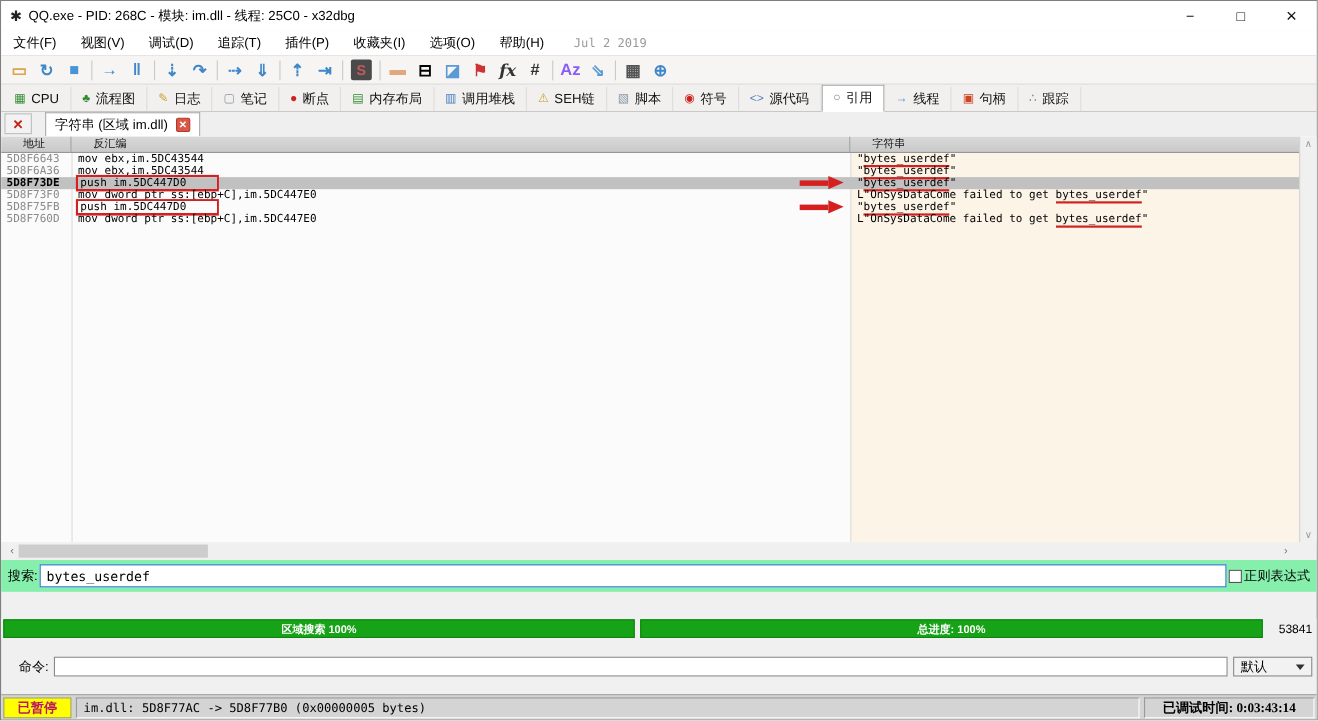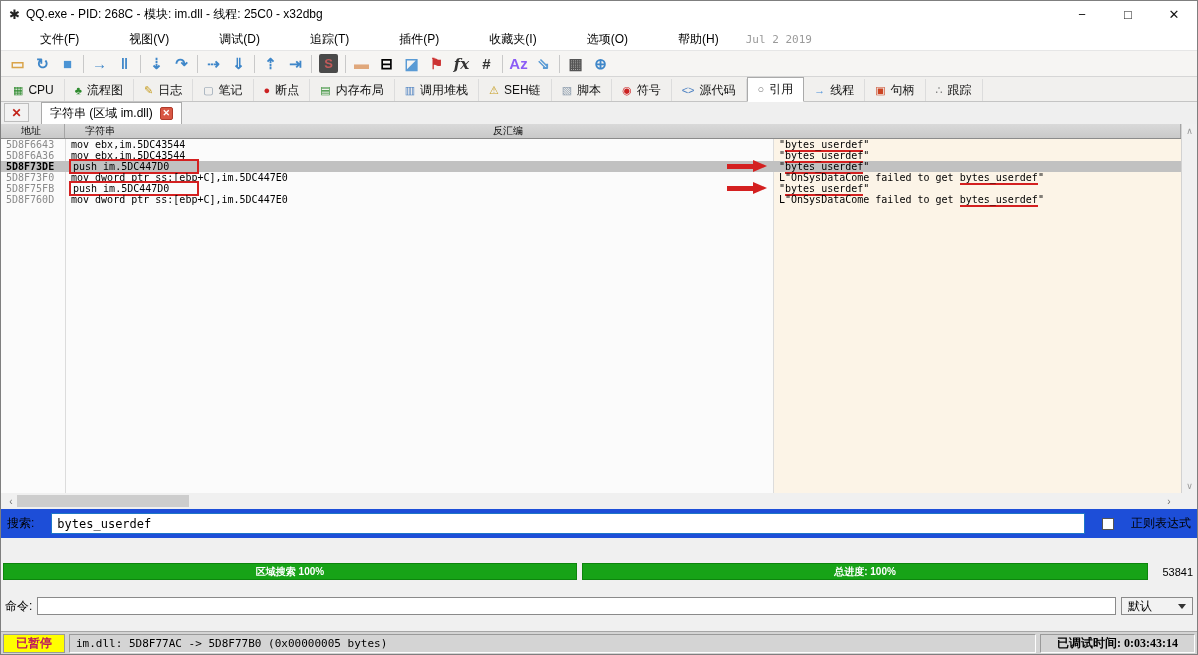--- a/index.html
+++ b/index.html
@@ -7,21 +7,21 @@
   .window { width:1198px; height:655px; border:1px solid #7f7f7f; display:flex; flex-direction:column; background:#f0f0f0; overflow:hidden; }
 
   
   .titlebar { flex:0 0 27px; background:#fff; display:flex; align-items:center; padding-left:8px; font-size:12px; color:#000; }
   .app-icon { font-size:13px; margin-right:6px; color:#222; }
   .win-controls { margin-left:auto; display:flex; height:100%; }
   .win-btn { width:46px; display:flex; align-items:center; justify-content:center; font-size:13px; color:#111; }
 
   
   .menubar { flex:0 0 22px; background:#fff; display:flex; align-items:center; font-size:12px; }
-  .menu-item { padding:0 11px; height:100%; display:flex; align-items:center;margin-left:28px; }
+  .menu-item { padding:0 11px; height:100%; display:flex; align-items:center; }
   .menu-date { color:#9a9a9a; font-family:"DejaVu Sans Mono",monospace; font-size:11px; margin-left:16px; }
 
   
   .toolbar { flex:0 0 27px; background:#f6f5f3; border-top:1px solid #e6e6e6; border-bottom:1px solid #d6d6d6; display:flex; align-items:center; padding-left:4px; }
   .tb-icon { width:25px; height:23px; display:flex; align-items:center; justify-content:center; font-size:15px; font-weight:bold; }
   .tb-dark { width:19px; height:19px; margin:0 4px; border-radius:2px; font-size:13px; }
   .tb-sep { width:1px; height:18px; background:#c9c9c9; margin:0 3px; flex:0 0 1px; }
 
   
   .tabbar { flex:0 0 25px; background:#f1f0ee; display:flex; align-items:flex-end; border-bottom:1px solid #c4c4c4; padding-left:2px; font-size:12px; }
@@ -57,33 +57,33 @@
   .hl { border-bottom:2px solid #d42020; }
   .vscroll { position:absolute; top:0; right:0; bottom:0; width:16px; background:#f0f0f0; border-left:1px solid #d2d2d2; display:flex; flex-direction:column; justify-content:space-between; align-items:center; padding:2px 0; color:#999; font-size:9px; font-family:"Liberation Sans",sans-serif; }
 
   
   .hscroll { flex:0 0 16px; background:#f0f0f0; position:relative; color:#707070; font-size:10px; }
   .hs-btn { position:absolute; top:0; width:16px; height:16px; display:flex; align-items:center; justify-content:center; }
   .hs-left { left:2px; } .hs-right { right:20px; }
   .hs-thumb { position:absolute; left:16px; top:2px; width:172px; height:12px; background:#cdcdcd; }
 
   
-  .searchrow { flex:0 0 29px; background:#1d4ed8; display:flex; align-items:center; font-size:12px; padding:0 6px; gap:17px; }
+  .searchrow { flex:0 0 29px; background:#86efac; display:flex; align-items:center; font-size:12px; padding:0 6px; gap:2px; }
   .search-input { flex:1; height:21px; border:1px solid #1d76c8; background:#fff; font-family:"DejaVu Sans Mono",monospace; font-size:12px; padding:0 5px; outline:none; }
   .checkbox { width:12px; height:12px; border:1px solid #555; background:#fff; flex:0 0 12px; }
 
   
   .progressrow { flex:0 0 19px; background:#f0f0f0; display:flex; align-items:center; padding:0 2px; gap:5px;margin-top:24px; }
   .pbar { height:17px; background:#17a317; border:1px solid #0d850d; color:#fff; font-size:10px; font-weight:bold; display:flex; align-items:center; justify-content:center; }
   .pbar1 { width:574px; flex:0 0 574px; }
   .pbar2 { flex:1; }
   .pcount { width:42px; text-align:right; font-size:11px; color:#000; padding-right:2px; }
 
   
-  .commandrow { flex:0 0 22px; background:#f0f0f0; display:flex; align-items:center; font-size:12px; padding:16px 4px; gap:5px; }
+  .commandrow { flex:0 0 22px; background:#f0f0f0; display:flex; align-items:center; font-size:12px; padding:16px 4px; gap:5px;margin-left:12px; }
   .cmd-input { flex:1; height:18px; border:1px solid #8a8a8a; background:#fff; font-family:"DejaVu Sans Mono",monospace; font-size:11px; padding:0 4px; outline:none; }
   .cmd-dropdown { width:72px; height:18px; border:1px solid #8a8a8a; background:#f2f2f2; display:flex; align-items:center; justify-content:space-between; padding:0 6px; }
   .caret { width:0; height:0; border-left:4px solid transparent; border-right:4px solid transparent; border-top:5px solid #333; }
 
   
   .statusbar { flex:0 0 23px; background:#d4d4d4; border-top:1px solid #a6a6a6; display:flex; align-items:center; padding:1px 2px; gap:4px; font-size:12px; }
   .sb-pause { width:62px; height:19px; background:#ffff00; color:#be185d; font-weight:bold; display:flex; align-items:center; justify-content:center; border:1px solid #9a9a9a; }
   .sb-msg { flex:1; height:19px; border:1px solid; border-color:#9a9a9a #fdfdfd #fdfdfd #9a9a9a; display:flex; align-items:center; padding-left:6px; font-family:"DejaVu Sans Mono",monospace; font-size:11px; }
   .sb-time { height:19px; border:1px solid; border-color:#9a9a9a #fdfdfd #fdfdfd #9a9a9a; display:flex; align-items:center; padding:0 16px; font-weight:bold;font-family:Liberation Serif, serif; }
 </style>
@@ -219,22 +219,22 @@
       <span class="subtab-close">✕</span>
     </div>
   </div>
 
   <div class="tablewrap">
     <div class="stringcol-bg"></div>
     <div class="colline" style="left:64px;"></div>
     <div class="colline" style="left:772px;"></div>
     <div class="thead">
       <div class="th th1">地址</div>
+      <div class="th th2">反汇编</div>
       <div class="th th3">字符串</div>
-      <div class="th th2">反汇编</div>
     </div>
     <div class="rows">
         <div class="trow"><span class="c-addr">5D8F6643</span><div class="c-dis"><span class="dis-text">mov ebx,im.5DC43544</span></div><div class="c-str"><span>"</span><span class="hl">bytes_userdef</span><span>"</span></div></div>
         <div class="trow"><span class="c-addr">5D8F6A36</span><div class="c-dis"><span class="dis-text">mov ebx,im.5DC43544</span></div><div class="c-str"><span>"</span><span class="hl">bytes_userdef</span><span>"</span></div></div>
         <div class="trow sel"><span class="c-addr">5D8F73DE</span><div class="c-dis"><span class="dis-text redbox">push im.5DC447D0</span><span class="arrowAnn"></span></div><div class="c-str"><span>"</span><span class="hl">bytes_userdef</span><span>"</span></div></div>
         <div class="trow"><span class="c-addr">5D8F73F0</span><div class="c-dis"><span class="dis-text">mov dword ptr ss:[ebp+C],im.5DC447E0</span></div><div class="c-str"><span>L"OnSysDataCome failed to get </span><span class="hl">bytes_userdef</span><span>"</span></div></div>
         <div class="trow"><span class="c-addr">5D8F75FB</span><div class="c-dis"><span class="dis-text redbox">push im.5DC447D0</span><span class="arrowAnn"></span></div><div class="c-str"><span>"</span><span class="hl">bytes_userdef</span><span>"</span></div></div>
         <div class="trow"><span class="c-addr">5D8F760D</span><div class="c-dis"><span class="dis-text">mov dword ptr ss:[ebp+C],im.5DC447E0</span></div><div class="c-str"><span>L"OnSysDataCome failed to get </span><span class="hl">bytes_userdef</span><span>"</span></div></div>
       </div>
     <div class="vscroll">

